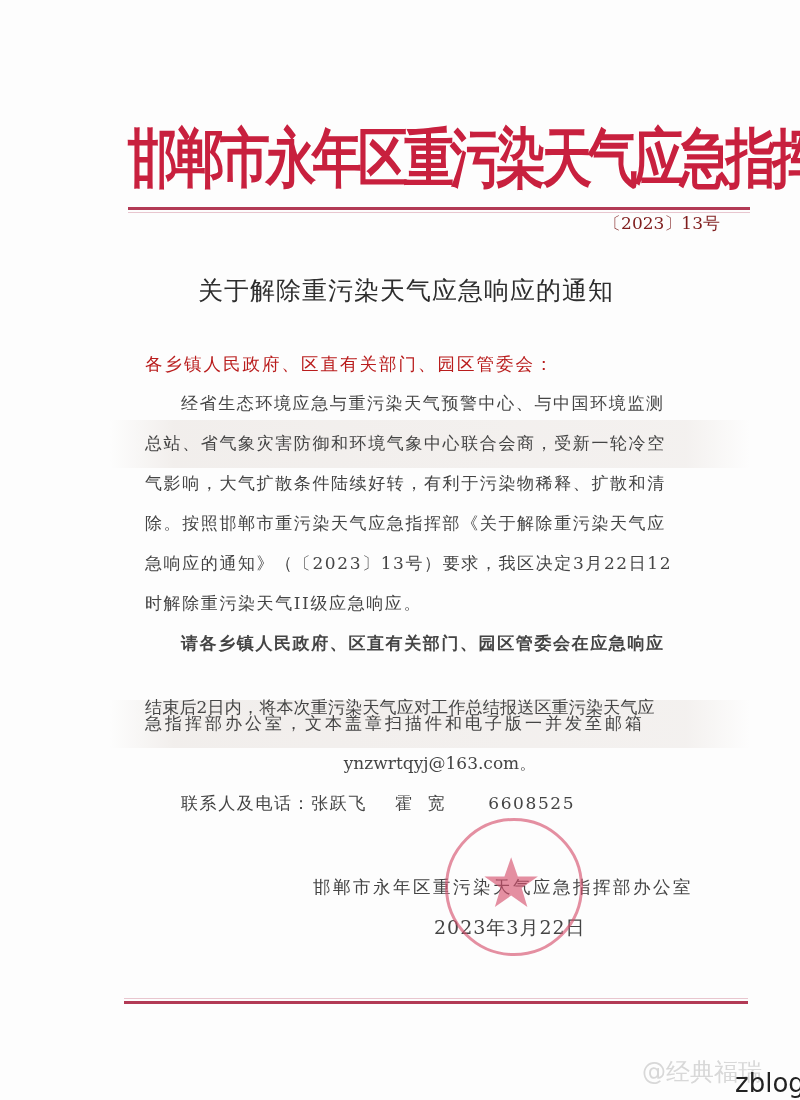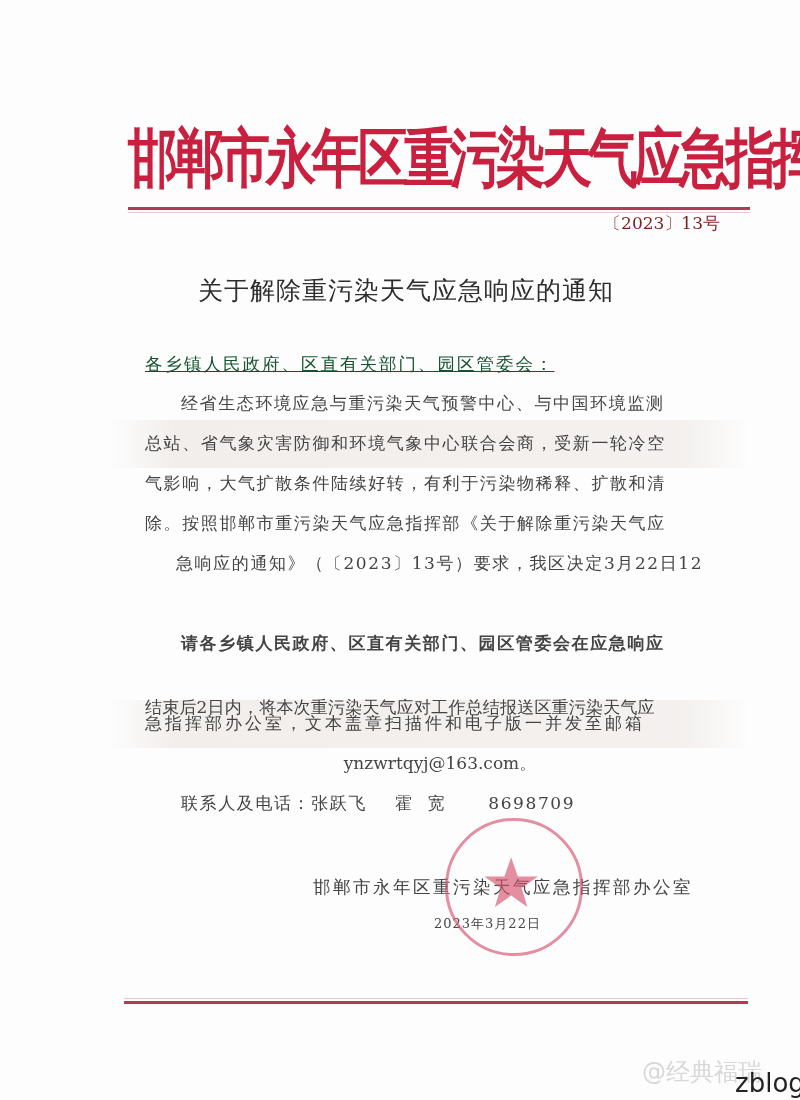--- a/index.html
+++ b/index.html
@@ -29,32 +29,32 @@
     }
     .doc-number {
       position: absolute; right: 80px; top: 212px; font-size: 17px; color: #7f1d1d; white-space: nowrap;
     }
     .doc-title {
       position: absolute; left: 12px; right: 0; top: 274px; text-align: center;
       font-family: "DejaVu Sans", "Liberation Sans", sans-serif;
       font-size: 25px; color: #2e2e2e; letter-spacing: 1px;
     }
     .salutation {
-      position: absolute; left: 145px; top: 352px; font-size: 17.5px; color: #14532d; letter-spacing: 2px; text-decoration: underline;
+      position: absolute; left: 145px; top: 352px; font-size: 17.5px; color: #b91c1c; letter-spacing: 2px;
     }
     .para-line {
       position: absolute; left: 145px; width: 590px; font-size: 17px; color: #444;
       white-space: nowrap; letter-spacing: 1.6px;
     }
     .indent { padding-left: 36px; }
     .sig-org {
       position: absolute; left: 313px; top: 875px; font-size: 17.5px; color: #444; letter-spacing: 2.5px; white-space: nowrap;
     }
     .sig-date {
-      position: absolute; left: 434px; top: 915px; font-size: 13px; color: #444; letter-spacing: 1px; white-space: nowrap;
+      position: absolute; left: 434px; top: 915px; font-size: 19px; color: #444; letter-spacing: 1px; white-space: nowrap;
     }
     .stamp {
       position: absolute; left: 445px; top: 818px; width: 138px; height: 138px;
       border: 3px solid rgba(214,80,110,0.75); border-radius: 50%;
       box-sizing: border-box; opacity: 0.85;
     }
     .stamp svg { position: absolute; inset: 0; }
     .rule-bottom {
       position: absolute; left: 124px; top: 1001px; width: 624px; height: 3px; background: #b23a55;
     }
@@ -83,28 +83,29 @@
   <div class="doc-number">〔2023〕13号</div>
 
   <div class="doc-title">关于解除重污染天气应急响应的通知</div>
 
   <div class="salutation">各乡镇人民政府、区直有关部门、园区管委会：</div>
 
   <div class="para-line indent" style="top:392px;">经省生态环境应急与重污染天气预警中心、与中国环境监测</div>
   <div class="para-line" style="top:472px;">气影响，大气扩散条件陆续好转，有利于污染物稀释、扩散和清</div>
   <div class="para-line" style="top:432px;">总站、省气象灾害防御和环境气象中心联合会商，受新一轮冷空</div>
   <div class="para-line" style="top:512px;">除。按照邯郸市重污染天气应急指挥部《关于解除重污染天气应</div>
-  <div class="para-line" style="top:552px;margin-left:31px;">急响应的通知》（〔2023〕13号）要求，我区决定3月22日12</div>
+  <div class="para-line" style="top:552px;">急响应的通知》（〔2023〕13号）要求，我区决定3月22日12</div>
+  <div class="para-line" style="top:592px;">时解除重污染天气II级应急响应。</div>
 
   <div class="para-line indent" style="top:632px;font-weight:bold;">请各乡镇人民政府、区直有关部门、园区管委会在应急响应</div>
   <div class="para-line" style="top:688px; letter-spacing:0.2px;margin-top:8px;">结束后2日内，将本次重污染天气应对工作总结报送区重污染天气应</div>
   <div class="para-line" style="top:712px; letter-spacing:3px;font-family:Liberation Serif, serif;">急指挥部办公室，文本盖章扫描件和电子版一并发至邮箱</div>
   <div class="para-line" style="top:752px; letter-spacing:0;text-align:center;">ynzwrtqyj@163.com。</div>
 
-  <div class="para-line indent" style="top:792px; white-space:pre;">联系人及电话：张跃飞    霍  宽      8698709</div>
+  <div class="para-line indent" style="top:792px; white-space:pre;">联系人及电话：张跃飞    霍  宽      6608525</div>
 
   <div class="sig-org">邯郸市永年区重污染天气应急指挥部办公室</div>
   <div class="sig-date">2023年3月22日</div>
 
   <div class="stamp">
     <svg viewBox="0 0 138 138" width="132" height="132">
       <polygon points="66,38 73,58 94,58 77,70 83,90 66,78 49,90 55,70 38,58 59,58" fill="rgba(214,80,110,0.75)"></polygon>
     </svg>
   </div>
 

